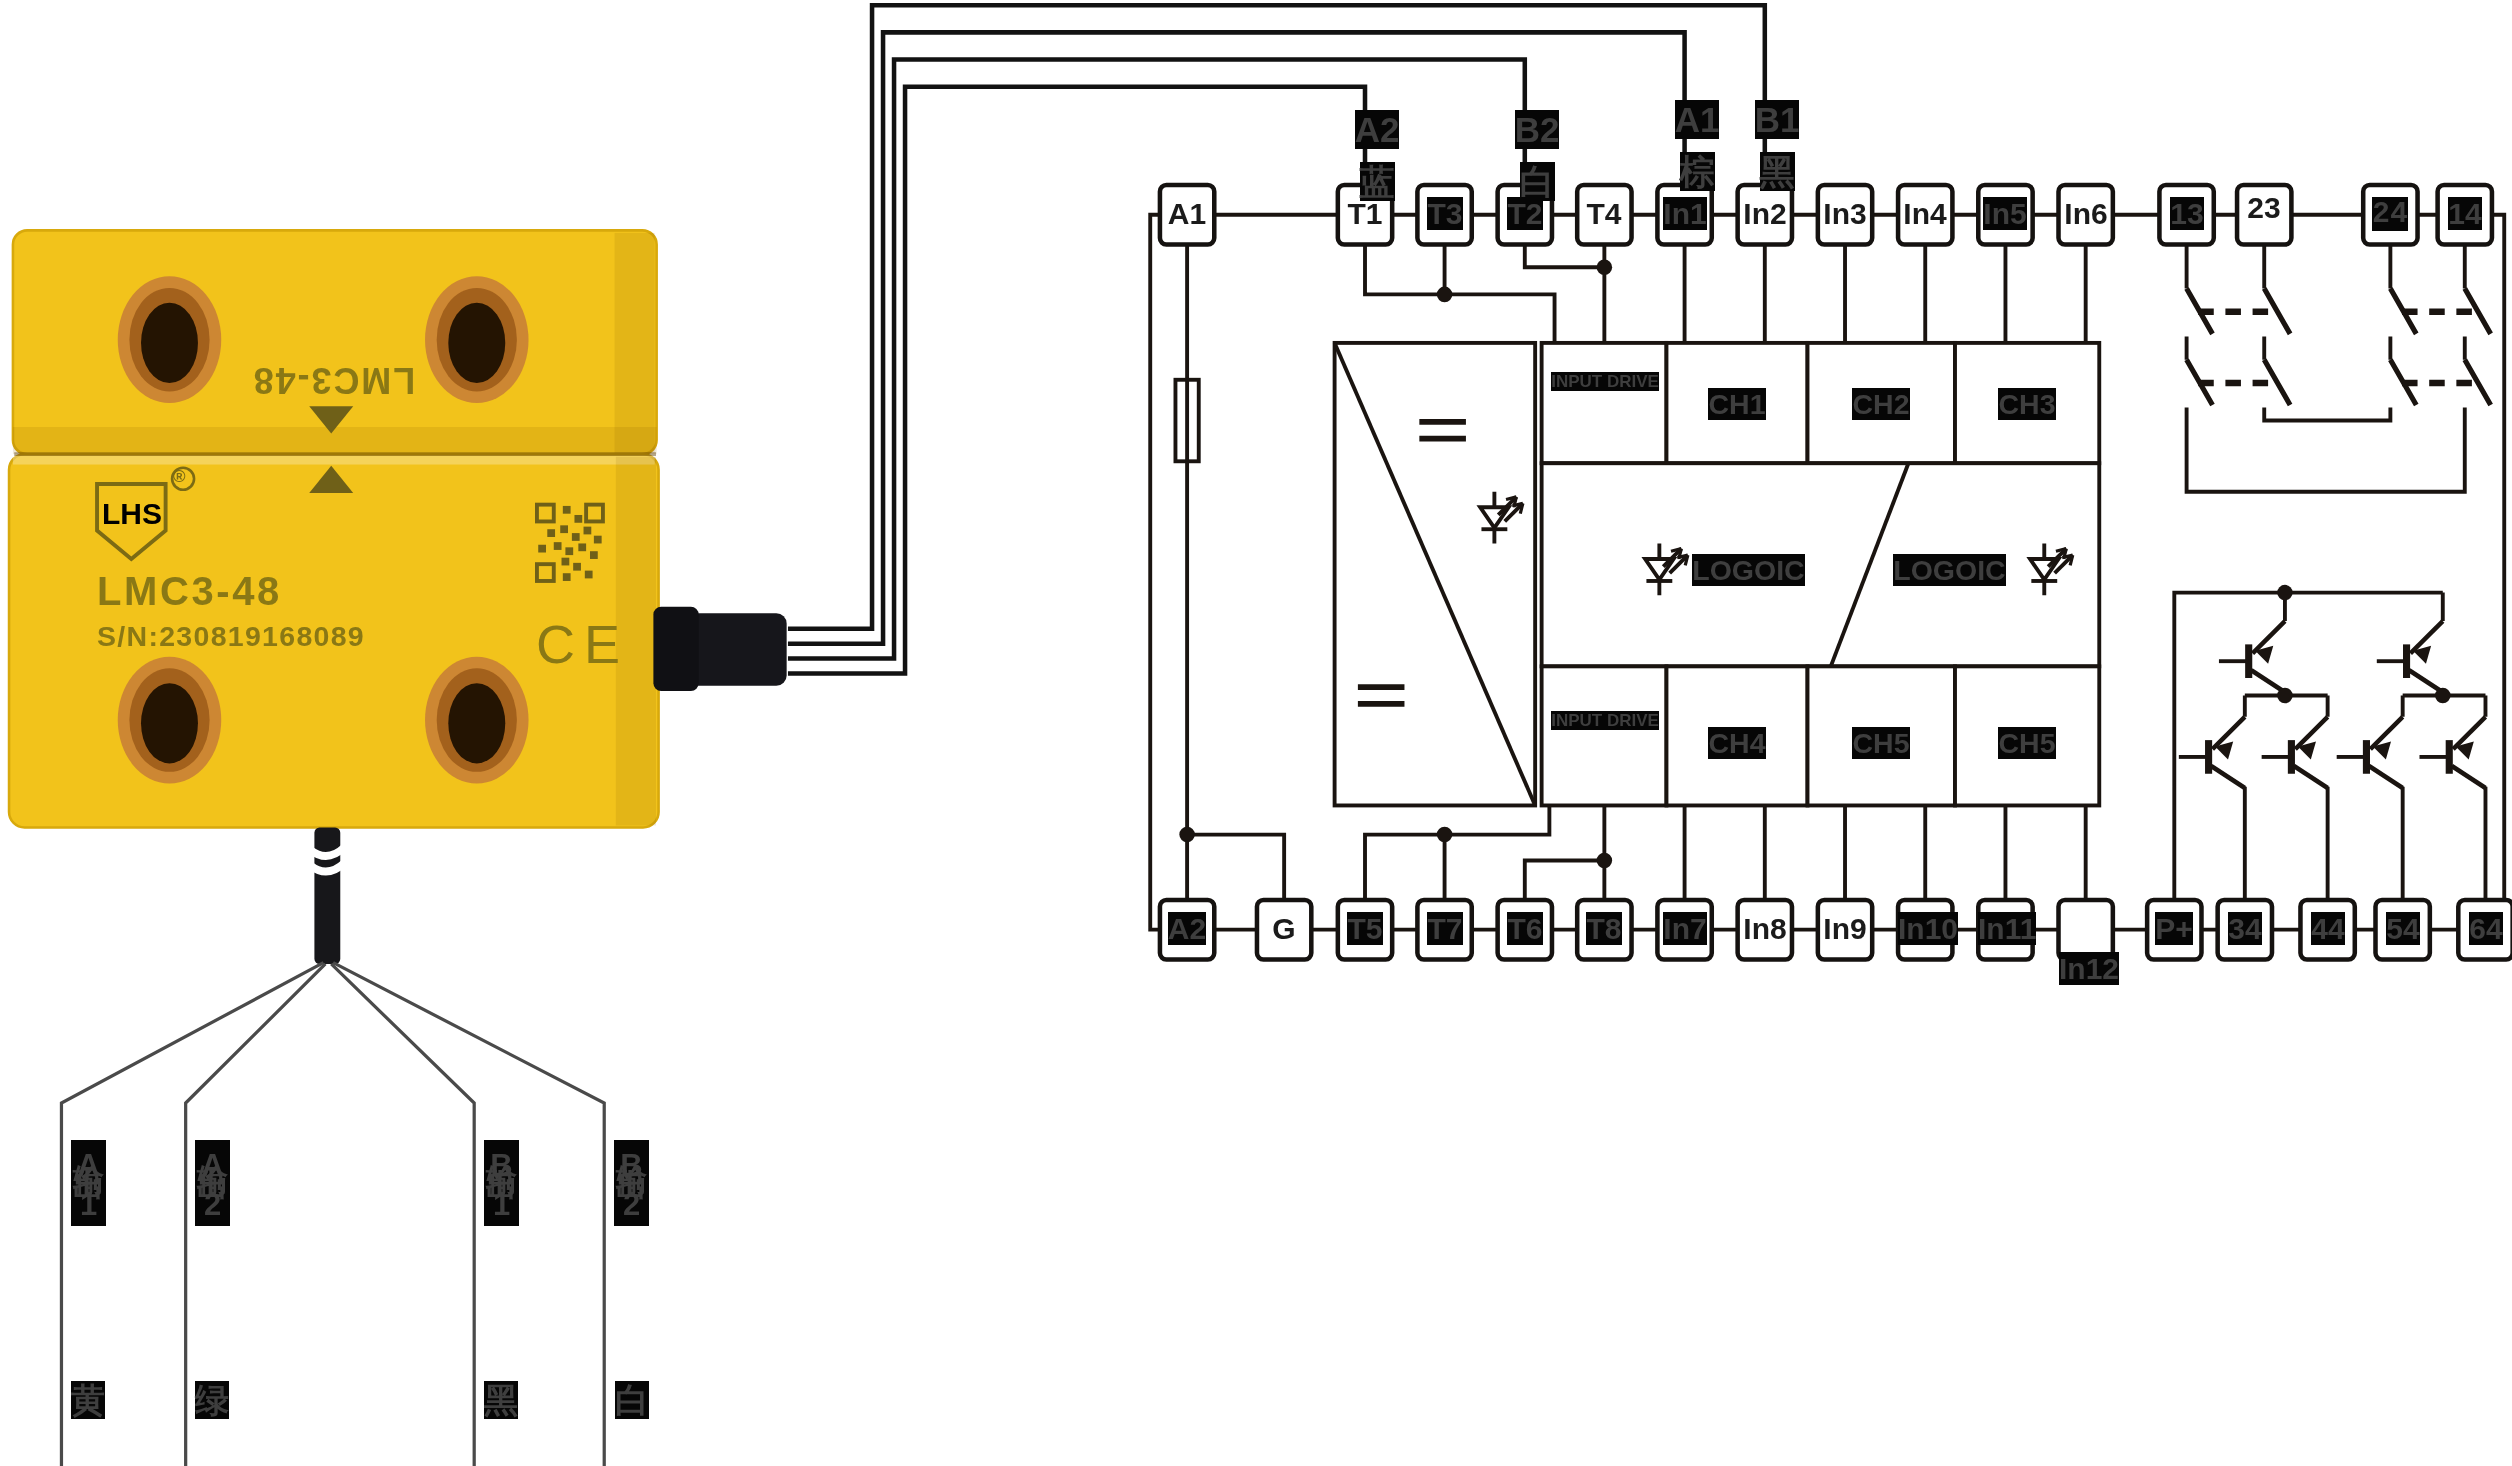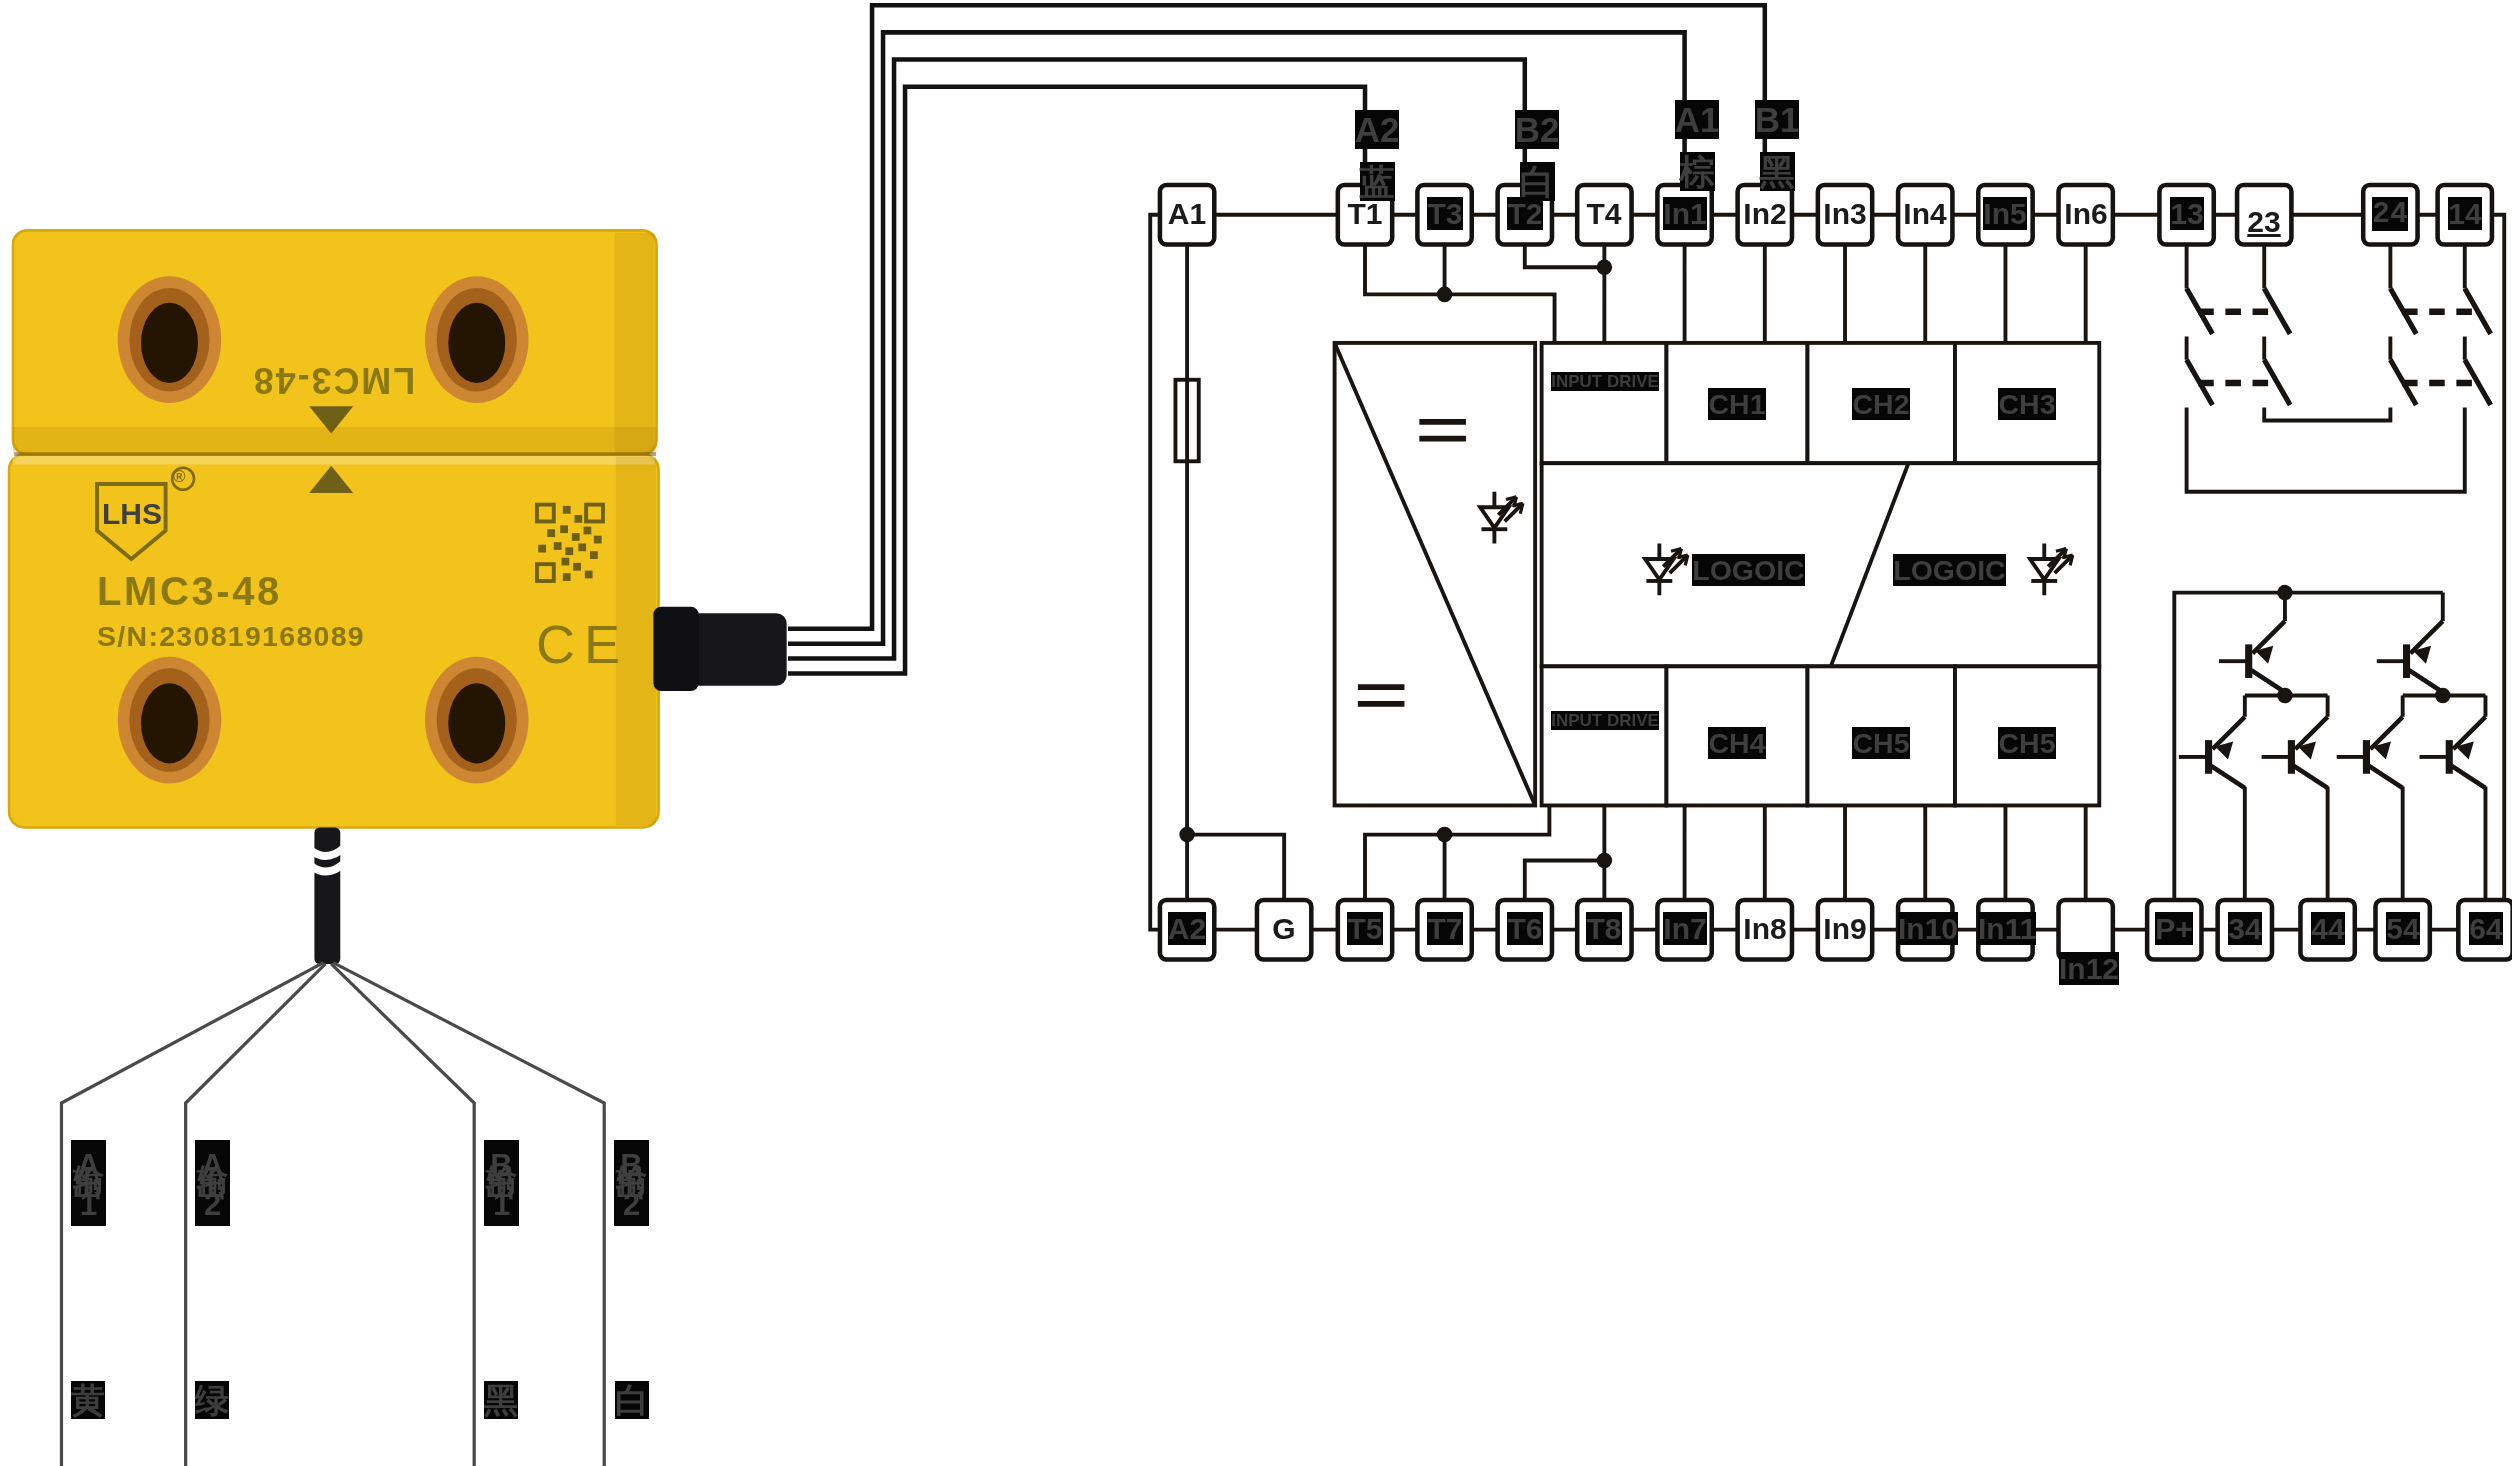--- a/index.html
+++ b/index.html
@@ -241,21 +241,21 @@
     <rect x="3182" y="1391" width="84" height="92" rx="10"></rect>
     <rect x="3319" y="1391" width="84" height="92" rx="10"></rect>
     <rect x="3428" y="1391" width="84" height="92" rx="10"></rect>
     <rect x="3556" y="1391" width="84" height="92" rx="10"></rect>
     <rect x="3672" y="1391" width="84" height="92" rx="10"></rect>
     <rect x="3800" y="1391" width="84" height="92" rx="10"></rect>
   </g>
 </svg>
 
 <div class="lbl engrave rot180" style="left:246px;top:359px;width:175px;text-align:center;font-size:36px;letter-spacing:1.9px;">LMC3-48</div>
-<div class="lbl" style="left:102px;top:497px;width:60px;text-align:center;font-size:30px;color:#404040;">LHS</div>
+<div class="lbl" style="left:102px;top:497px;width:60px;text-align:center;font-size:30px;color:#000000;">LHS</div>
 <div class="lbl" style="left:173px;top:467px;font-size:17px;color:#7c6b14;">®</div>
 <div class="lbl engrave" style="left:97px;top:569px;font-size:40px;letter-spacing:2.6px;">LMC3-48</div>
 <div class="lbl engrave" style="left:97px;top:620px;font-size:28.5px;letter-spacing:1.3px;">S/N:230819168089</div>
 <div class="lbl engrave" style="left:536px;top:613px;font-size:54px;letter-spacing:9px;font-weight:400;">CE</div>
 
 <div class="lbl wlabel" style="left:1351px;top:104px;">
   <span class="hl">A2</span><br>
   <span class="hl">蓝</span>
 </div>
 <div class="lbl wlabel" style="left:1511px;top:104px;">
@@ -285,21 +285,21 @@
 <div class="lbl tlabel" style="left:1418px;top:194px;"><span class="hl">T3</span></div>
 <div class="lbl tlabel" style="left:1498px;top:194px;"><span class="hl">T2</span></div>
 <div class="lbl tlabel" style="left:1577px;top:194px;"><span>T4</span></div>
 <div class="lbl tlabel" style="left:1658px;top:194px;"><span class="hl">In1</span></div>
 <div class="lbl tlabel" style="left:1738px;top:194px;text-align:center;"><span>In2</span></div>
 <div class="lbl tlabel" style="left:1818px;top:194px;"><span>In3</span></div>
 <div class="lbl tlabel" style="left:1898px;top:194px;"><span>In4</span></div>
 <div class="lbl tlabel" style="left:1978px;top:194px;"><span class="hl">In5</span></div>
 <div class="lbl tlabel" style="left:2059px;top:194px;"><span>In6</span></div>
 <div class="lbl tlabel" style="left:2160px;top:194px;"><span class="hl">13</span></div>
-<div class="lbl tlabel" style="left:2237px;top:202px;text-decoration:underline;"><span>23</span></div>
+<div class="lbl tlabel" style="left:2237px;top:188px;"><span>23</span></div>
 <div class="lbl tlabel" style="left:2363px;top:194px;font-family:Liberation Mono, monospace;"><span class="hl">24</span></div>
 <div class="lbl tlabel" style="left:2438px;top:194px;"><span class="hl">14</span></div>
 
 <div class="lbl tlabel" style="left:1160px;top:909px;"><span class="hl">A2</span></div>
 <div class="lbl tlabel" style="left:1257px;top:909px;"><span>G</span></div>
 <div class="lbl tlabel" style="left:1338px;top:909px;"><span class="hl">T5</span></div>
 <div class="lbl tlabel" style="left:1418px;top:909px;"><span class="hl">T7</span></div>
 <div class="lbl tlabel" style="left:1498px;top:909px;"><span class="hl">T6</span></div>
 <div class="lbl tlabel" style="left:1577px;top:909px;"><span class="hl">T8</span></div>
 <div class="lbl tlabel" style="left:1658px;top:909px;"><span class="hl">In7</span></div>

